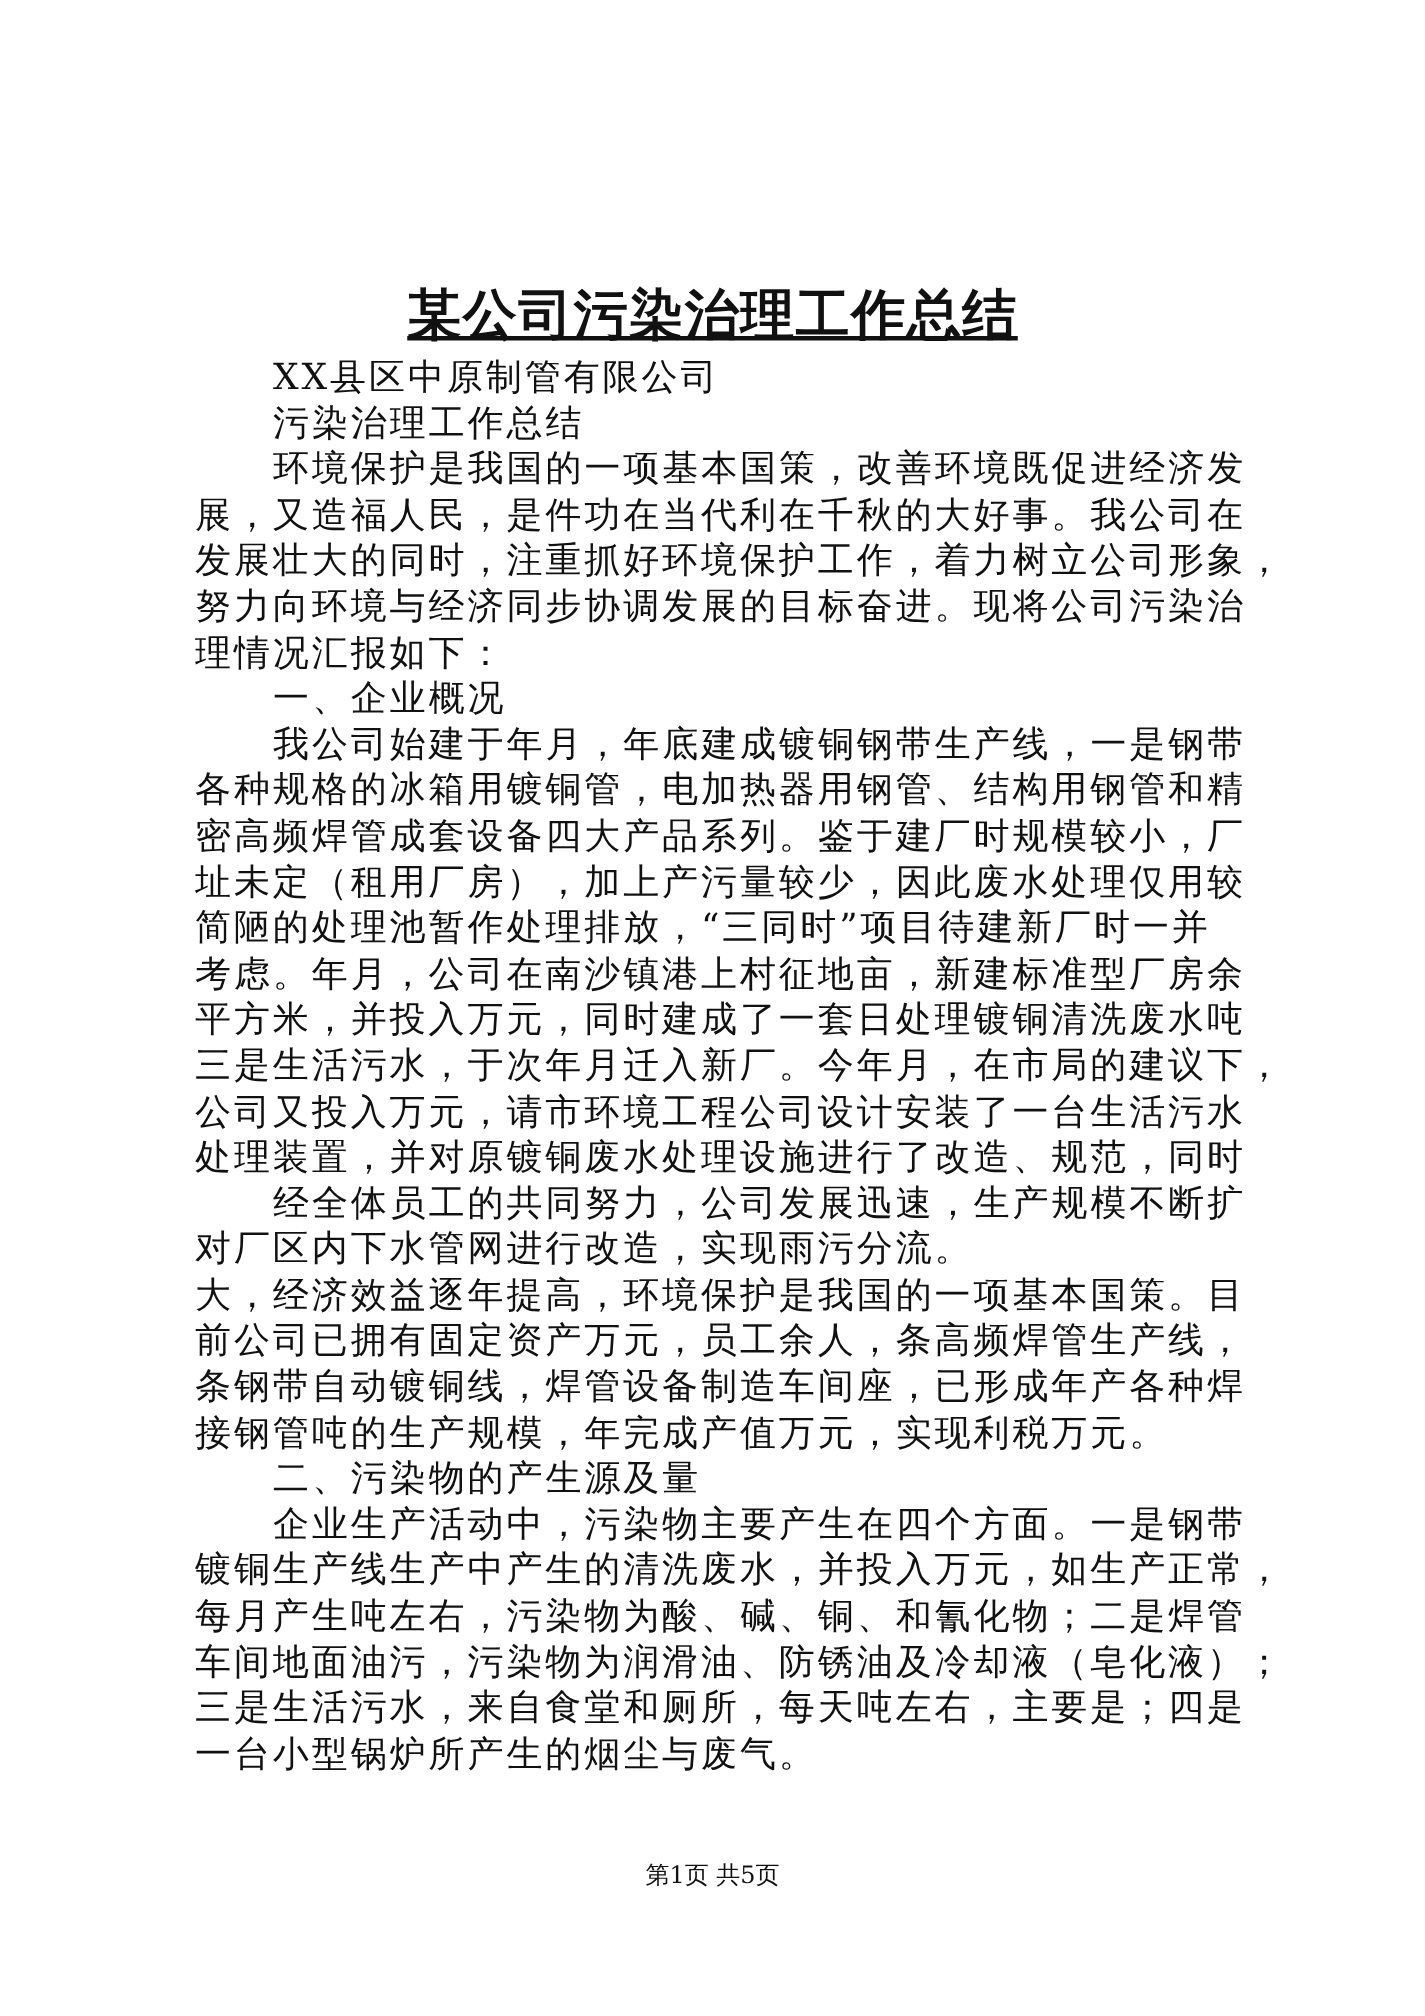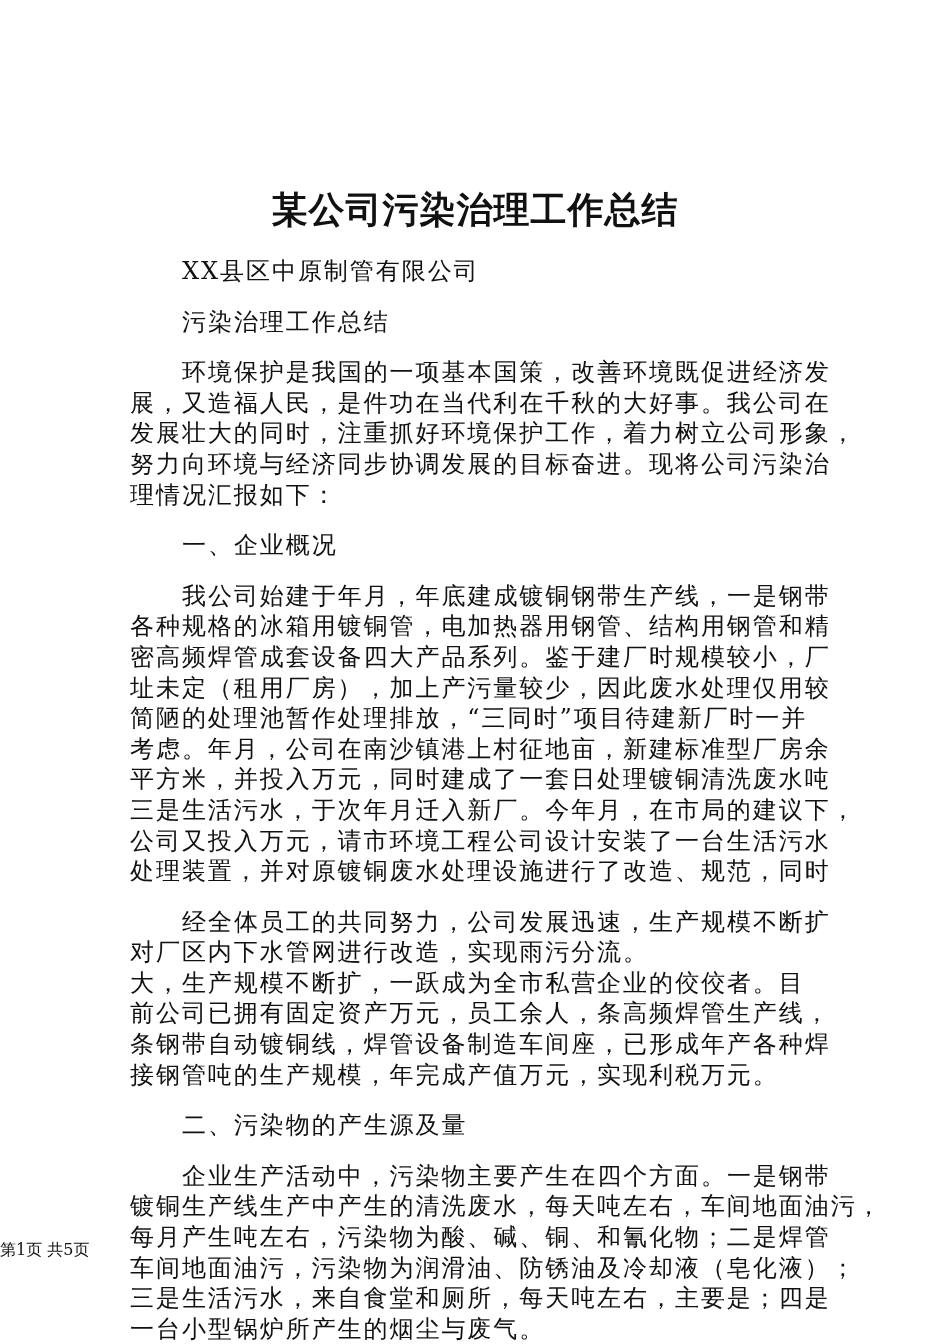--- a/index.html
+++ b/index.html
@@ -1,24 +1,24 @@
 <!DOCTYPE html>
 <html><head>
 <meta charset="utf-8">
 <style>
   html, body { margin: 0; padding: 0; background: #ffffff; }
   body { width: 950px; height: 1344px; position: relative; overflow: hidden;
          font-family: "DejaVu Serif", "Liberation Serif", serif; color: #111; }
   .title { position: absolute; top: 186px; left: 0; width: 950px; text-align: center;
-           font-size: 36px; font-weight: bold; font-family: "DejaVu Sans", sans-serif; letter-spacing: 1px; }
+           font-size: 36px; font-weight: bold; font-family: "DejaVu Sans", sans-serif; letter-spacing: 1px; text-decoration: underline; }
   .body { position: absolute; top: 236px; left: 130px; width: 704px; }
   .line { height: 30.6px; line-height: 30.6px; font-size: 24px; white-space: nowrap;
           letter-spacing: 1.95px; }
-  .indent { padding-left: 52px; margin-top: 20px; }
-  .footer { position: absolute; top: 1240px; left: 0; width: 950px; 
+  .indent { padding-left: 52px; }
+  .footer { position: absolute; top: 1240px; left: 0; width: 950px; text-align: center;
             font-size: 16px; }
 </style>
 </head>
 <body>
 
 <div class="title">某公司污染治理工作总结</div>
 
 <div class="body" id="body">
     <div class="line indent">XX县区中原制管有限公司</div>
     <div class="line indent">污染治理工作总结</div>
@@ -33,26 +33,26 @@
     <div class="line">密高频焊管成套设备四大产品系列。鉴于建厂时规模较小，厂</div>
     <div class="line">址未定（租用厂房），加上产污量较少，因此废水处理仅用较</div>
     <div class="line">简陋的处理池暂作处理排放，“三同时”项目待建新厂时一并</div>
     <div class="line">考虑。年月，公司在南沙镇港上村征地亩，新建标准型厂房余</div>
     <div class="line">平方米，并投入万元，同时建成了一套日处理镀铜清洗废水吨</div>
     <div class="line">三是生活污水，于次年月迁入新厂。今年月，在市局的建议下，</div>
     <div class="line">公司又投入万元，请市环境工程公司设计安装了一台生活污水</div>
     <div class="line">处理装置，并对原镀铜废水处理设施进行了改造、规范，同时</div>
     <div class="line indent">经全体员工的共同努力，公司发展迅速，生产规模不断扩</div>
     <div class="line">对厂区内下水管网进行改造，实现雨污分流。</div>
-    <div class="line">大，生产规模不断扩，一跃成为全市私营企业的佼佼者。目</div>
+    <div class="line">大，经济效益逐年提高，环境保护是我国的一项基本国策。目</div>
     <div class="line">前公司已拥有固定资产万元，员工余人，条高频焊管生产线，</div>
     <div class="line">条钢带自动镀铜线，焊管设备制造车间座，已形成年产各种焊</div>
     <div class="line">接钢管吨的生产规模，年完成产值万元，实现利税万元。</div>
     <div class="line indent">二、污染物的产生源及量</div>
     <div class="line indent">企业生产活动中，污染物主要产生在四个方面。一是钢带</div>
-    <div class="line">镀铜生产线生产中产生的清洗废水，每天吨左右，车间地面油污，</div>
+    <div class="line">镀铜生产线生产中产生的清洗废水，并投入万元，如生产正常，</div>
     <div class="line">每月产生吨左右，污染物为酸、碱、铜、和氰化物；二是焊管</div>
     <div class="line">车间地面油污，污染物为润滑油、防锈油及冷却液（皂化液）；</div>
     <div class="line">三是生活污水，来自食堂和厕所，每天吨左右，主要是；四是</div>
     <div class="line">一台小型锅炉所产生的烟尘与废气。</div>
   </div>
 
 <div class="footer">第1页 共5页</div>
 
 </body></html>

